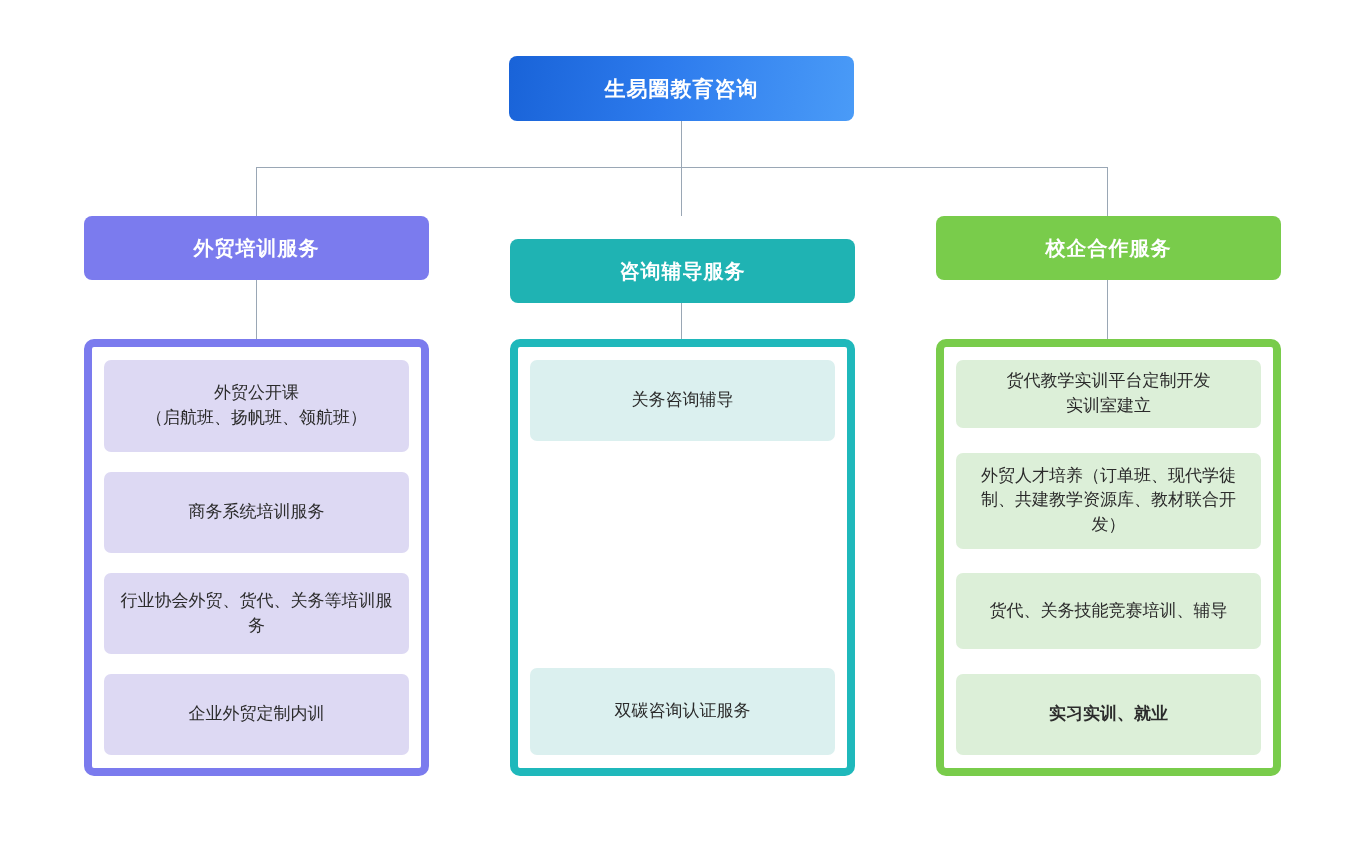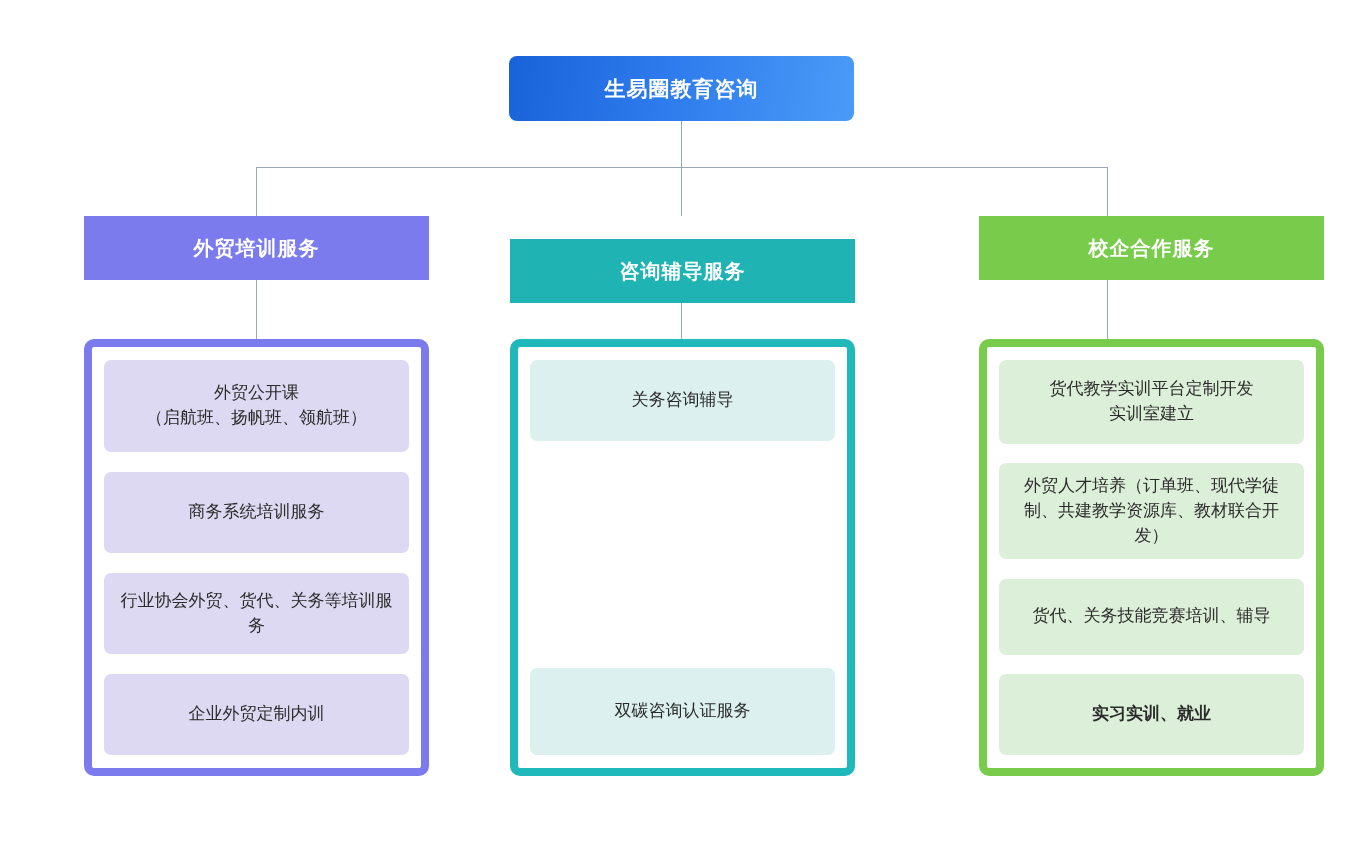--- a/index.html
+++ b/index.html
@@ -49,21 +49,21 @@
     font-weight: bold;
     letter-spacing: 1px;
   }
 
   
   .branch-header {
     position: absolute;
     top: 216px;
     width: 345px;
     height: 64px;
-    border-radius: 0;
+    border-radius: 8px;
     display: flex;
     align-items: center;
     justify-content: center;
     box-sizing: border-box;
   }
   .branch-label {
     color: #ffffff;
     font-size: 20px;
     font-weight: bold;
     letter-spacing: 1px;
@@ -111,21 +111,21 @@
   .col2 .leaf { background: #dbf0ef; }
 
   
   .col3 .branch-bg { background: #79cc4b; }
   .col3-box { border-color: #79cc4b; }
   .col3 .leaf { background: #dcefd8; }
 
   
   .x-col1 { left: 84px; }
   .x-col2 { left: 510px; }
-  .x-col3 { left: 979px; }
+  .x-col3 { left: 936px; }
 </style>
 </head>
 <body>
 
 <div id="canvas">
 
   <div class="line v-line" style="left:681px; top:121px; height:46px;"></div>
 
   <div class="line h-line" style="left:256px; top:167px; width:851px;"></div>
 
@@ -162,21 +162,21 @@
       <div class="leaf" style="height:81px;">关务咨询辅导</div>
       <div class="leaf" style="height:87px;">双碳咨询认证服务</div>
     </div>
   </div>
 
   <div class="col3">
     <div class="branch-header branch-bg x-col3">
       <span class="branch-label">校企合作服务</span>
     </div>
     <div class="group-box col3-box x-col3">
-      <div class="leaf" style="height:84px;">货代教学实训平台定制开发
+      <div class="leaf" style="height:68px;">货代教学实训平台定制开发
 实训室建立</div>
       <div class="leaf" style="height:96px;">外贸人才培养（订单班、现代学徒制、共建教学资源库、教材联合开发）</div>
       <div class="leaf" style="height:76px;">货代、关务技能竞赛培训、辅导</div>
       <div class="leaf" style="height:81px;font-weight:bold;">实习实训、就业</div>
     </div>
   </div>
 
 </div>
 
 </body></html>

